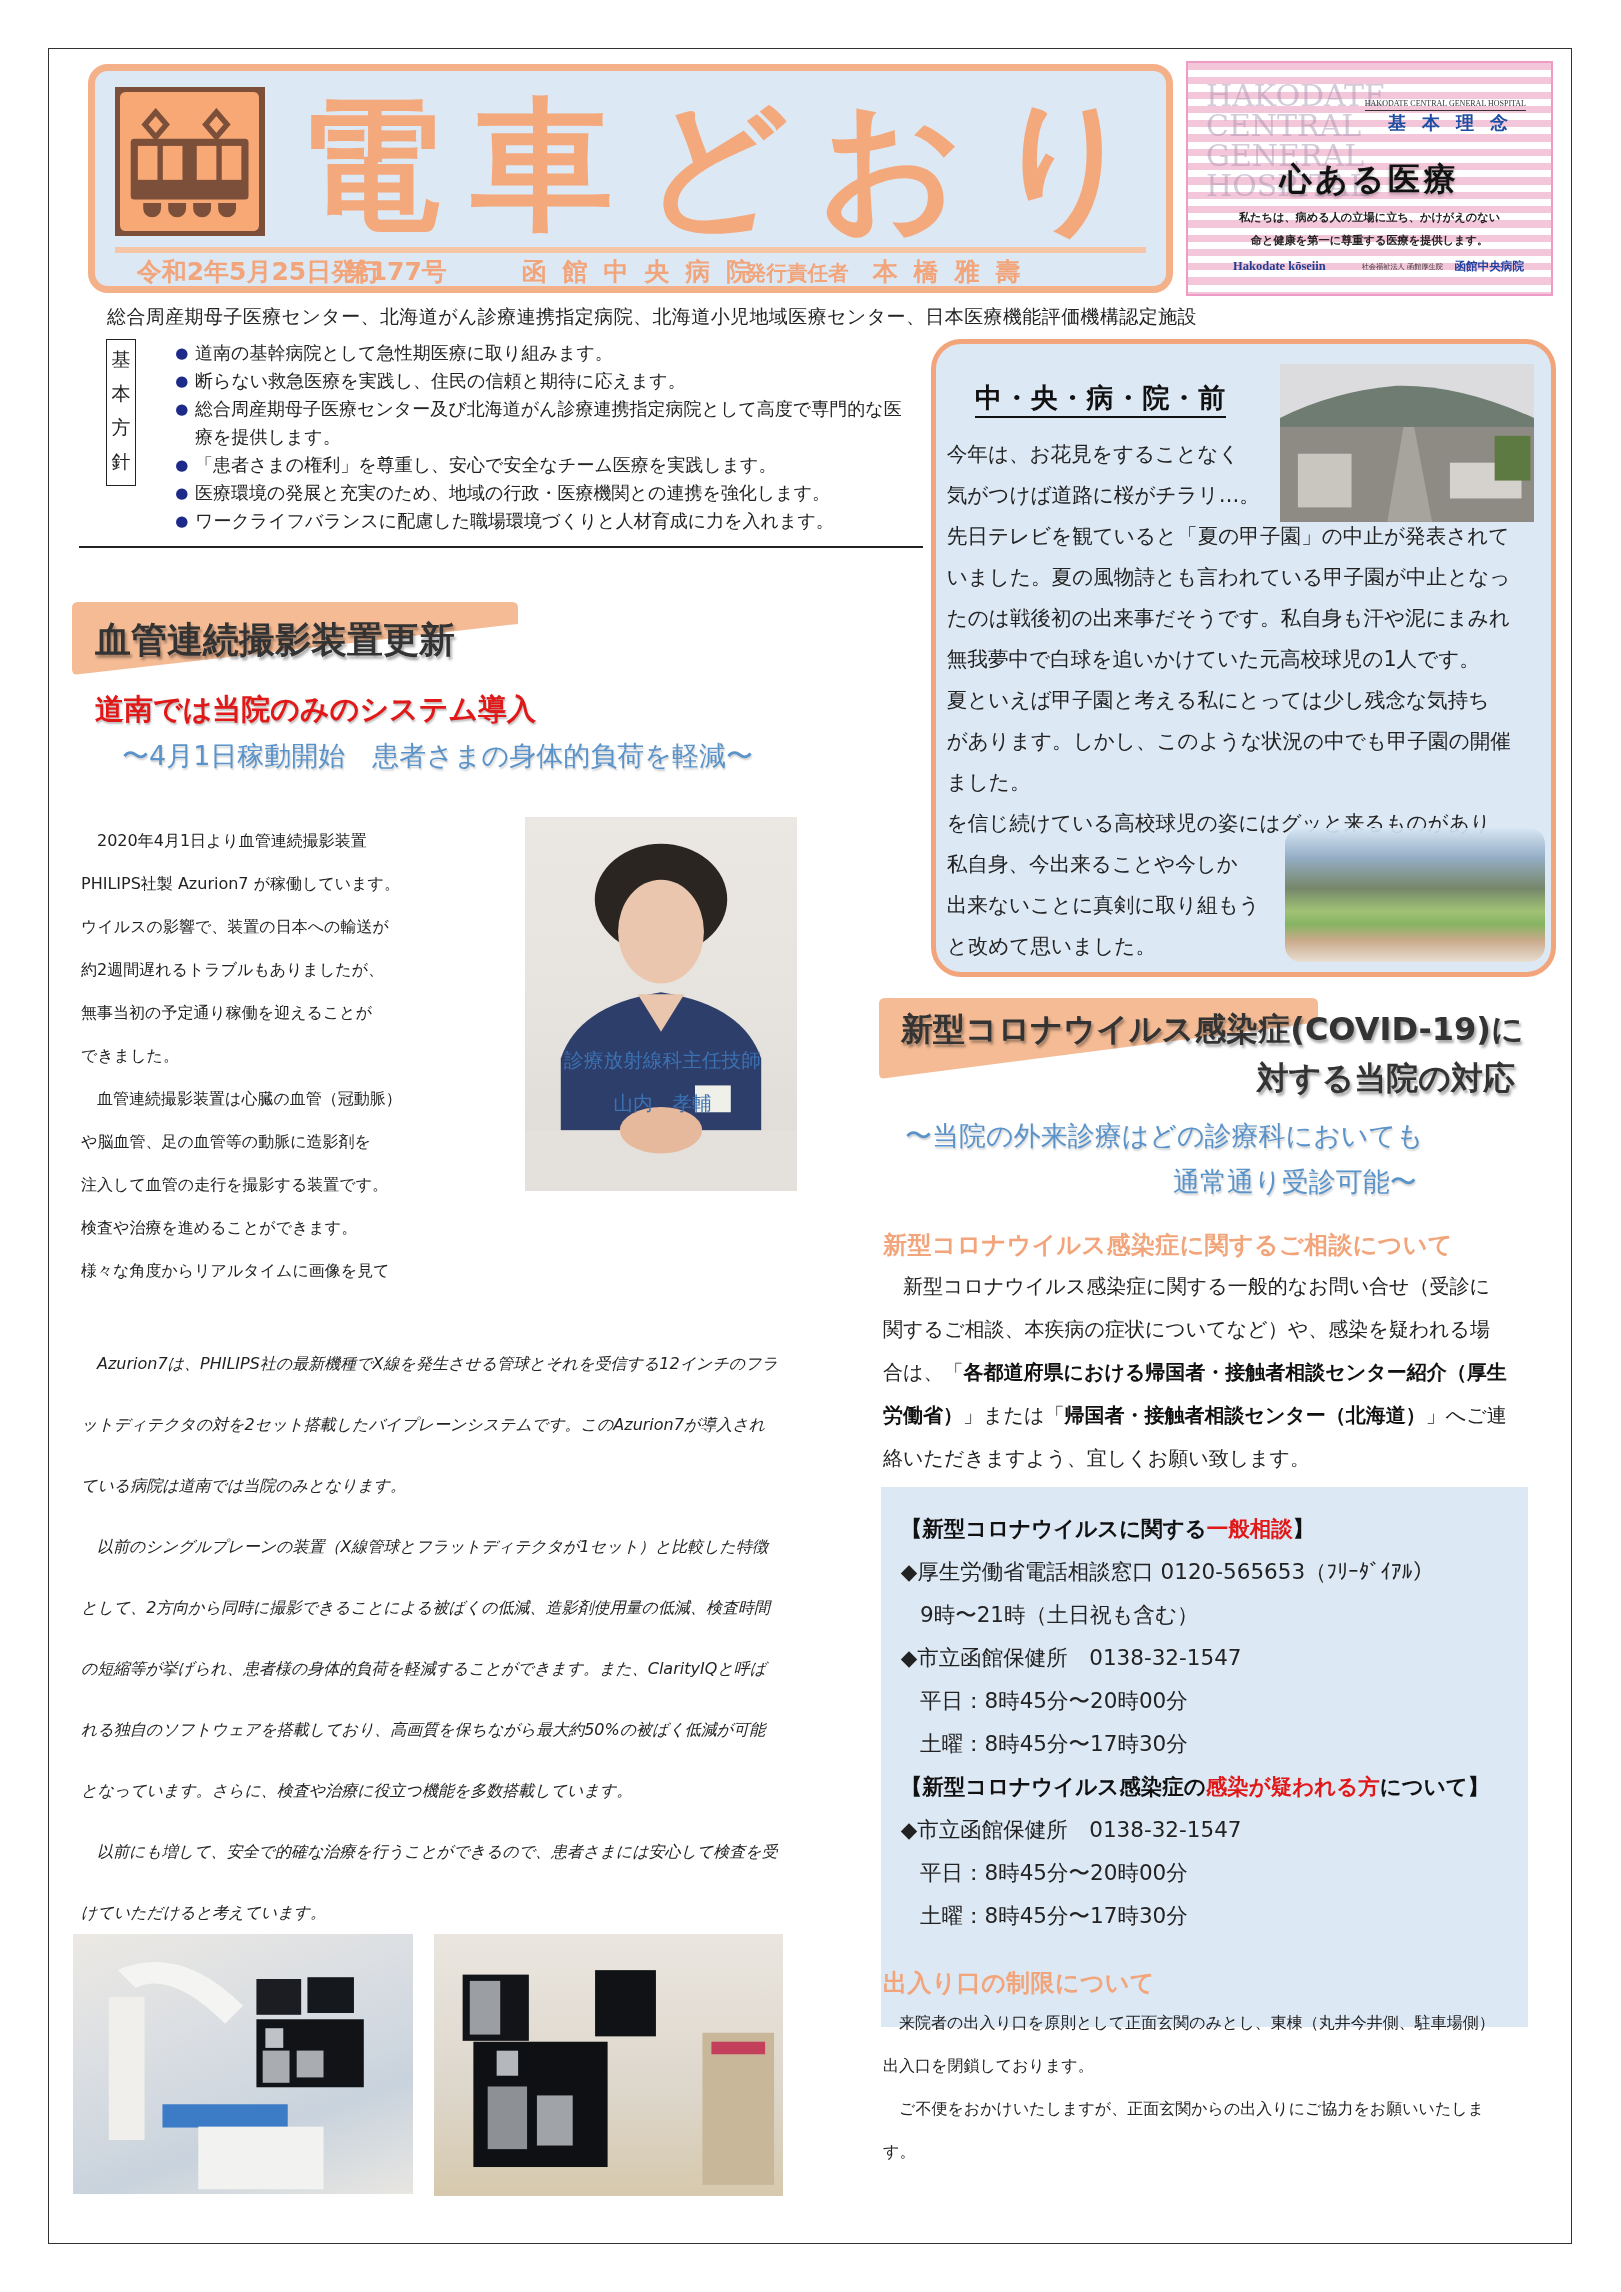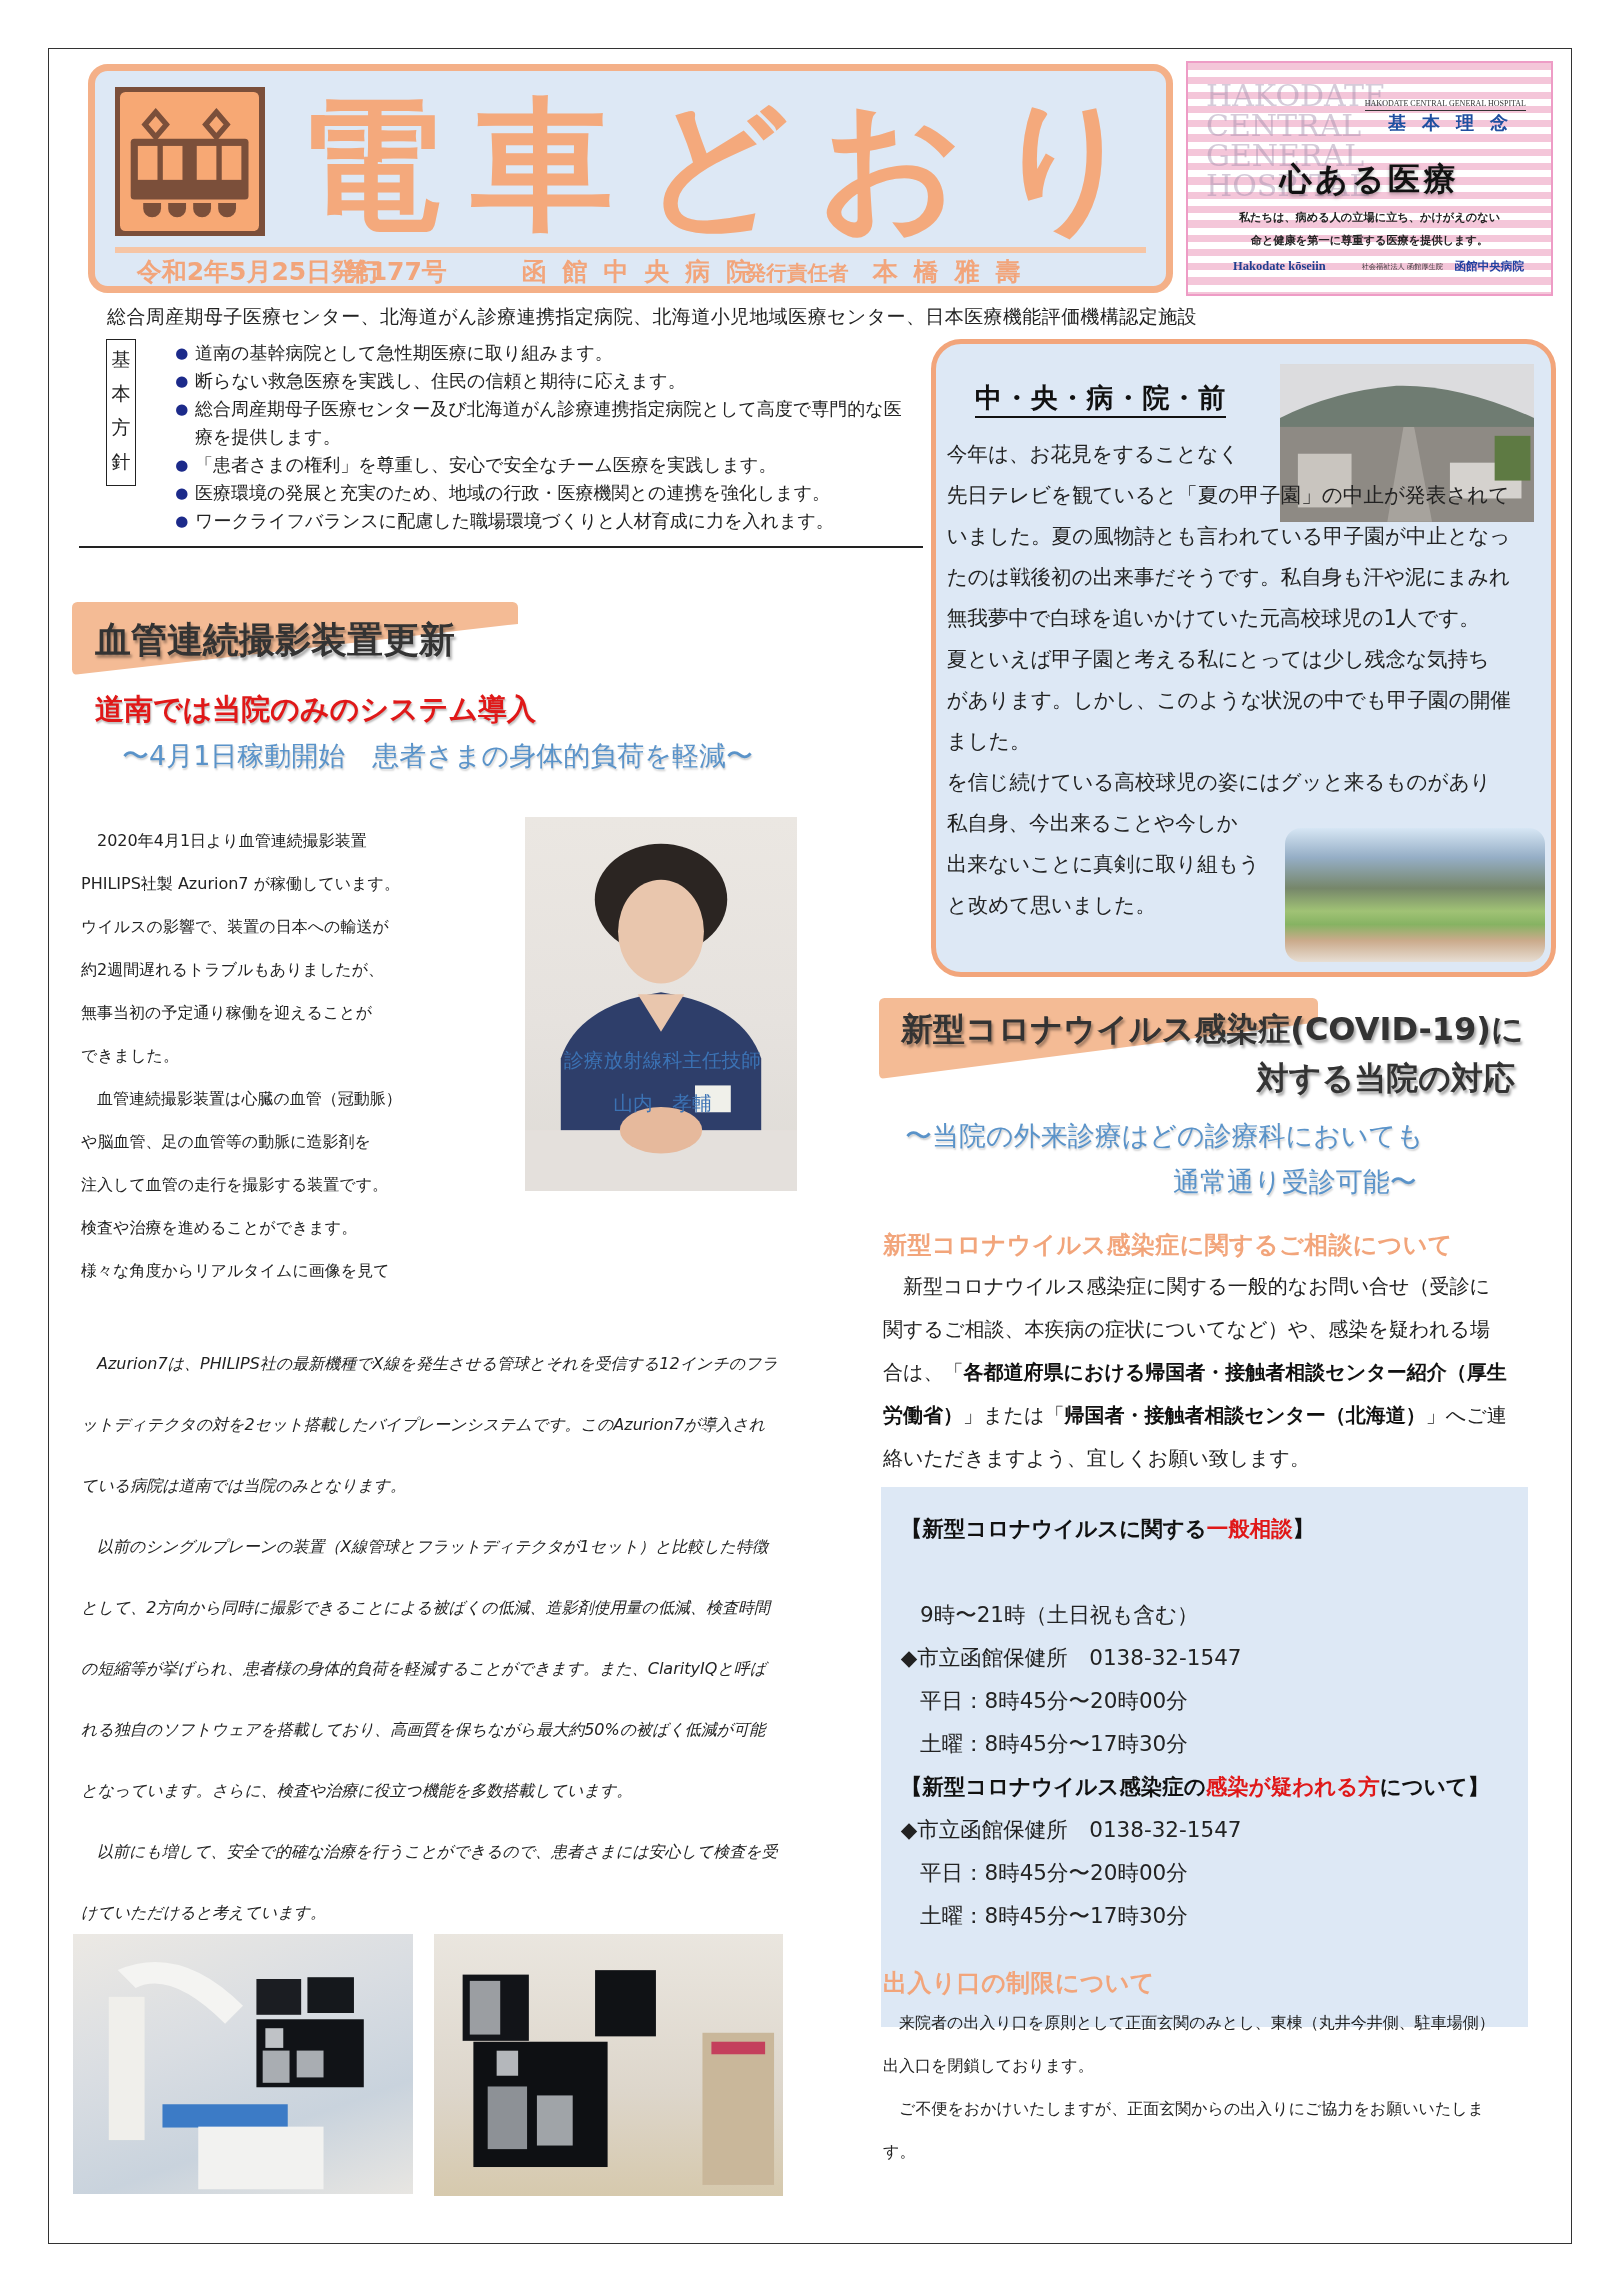--- a/index.html
+++ b/index.html
@@ -222,20 +222,21 @@
       <path d="M0 60 Q60 30 130 24 Q200 22 284 60 L284 80 L0 80 Z" fill="#6f7c72"></path>
       <rect y="70" width="284" height="106" fill="#8e8a84"></rect>
       <path d="M120 176 L138 70 L150 70 L170 176 Z" fill="#a7a39d"></path>
       <rect x="190" y="110" width="80" height="40" fill="#d5d2ce"></rect>
       <rect x="20" y="100" width="60" height="60" fill="#c9c5bf"></rect>
       <rect x="240" y="80" width="40" height="50" fill="#5e7a43"></rect>
     </svg>
   </div>
   <div class="col-text">
     <div>今年は、お花見をすることなく</div>
+    <div>気がつけば道路に桜がチラリ…。</div>
     <div>先日テレビを観ていると「夏の甲子園」の中止が発表されて</div>
     <div>いました。夏の風物詩とも言われている甲子園が中止となっ</div>
     <div>たのは戦後初の出来事だそうです。私自身も汗や泥にまみれ</div>
     <div>無我夢中で白球を追いかけていた元高校球児の1人です。</div>
     <div>夏といえば甲子園と考える私にとっては少し残念な気持ち</div>
     <div>があります。しかし、このような状況の中でも甲子園の開催</div>
     <div>ました。</div>
     <div>を信じ続けている高校球児の姿にはグッと来るものがあり</div>
     <div>私自身、今出来ることや今しか</div>
     <div>出来ないことに真剣に取り組もう</div>
@@ -254,20 +255,21 @@
 
 <div class="orange-head" style="left:883px; top:1229px;">新型コロナウイルス感染症に関するご相談について</div>
 <div class="body-text" style="left:883px; top:1265px; width:627px; line-height:43px; font-size:20px;">
   <span>　新型コロナウイルス感染症に関する一般的なお問い合せ（受診に関するご相談、本疾病の症状についてなど）や、感染を疑われる場合は、「</span><span class="bold">各都道府県における帰国者・接触者相談センター紹介（厚生労働省）</span><span>」または「</span><span class="bold">帰国者・接触者相談センター（北海道）</span><span>」へご連絡いただきますよう、宜しくお願い致します。</span>
 </div>
 
 <div class="info-box">
   <div class="row head" style="top:27px;">
     <span>【新型コロナウイルスに関する</span><span class="red">一般相談</span><span>】</span>
   </div>
+  <div class="row" style="top:70px;">◆厚生労働省電話相談窓口 0120-565653（ﾌﾘｰﾀﾞｲｱﾙ）</div>
   <div class="row sub" style="top:113px;">9時〜21時（土日祝も含む）</div>
   <div class="row" style="top:156px;">◆市立函館保健所　0138-32-1547</div>
   <div class="row sub" style="top:199px;">平日：8時45分〜20時00分</div>
   <div class="row sub" style="top:242px;">土曜：8時45分〜17時30分</div>
   <div class="row head" style="top:285px;">
     <span>【新型コロナウイルス感染症の</span><span class="red">感染が疑われる方</span><span>について】</span>
   </div>
   <div class="row" style="top:328px;">◆市立函館保健所　0138-32-1547</div>
   <div class="row sub" style="top:371px;">平日：8時45分〜20時00分</div>
   <div class="row sub" style="top:414px;">土曜：8時45分〜17時30分</div>

